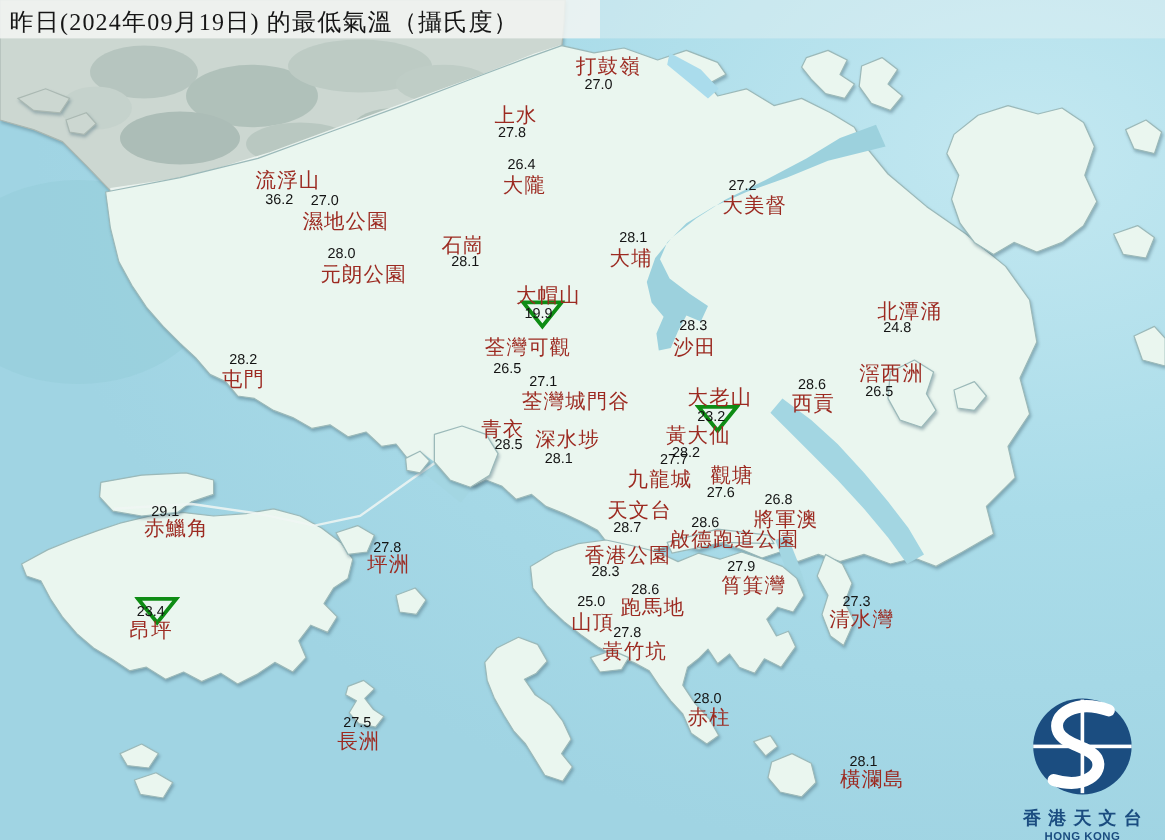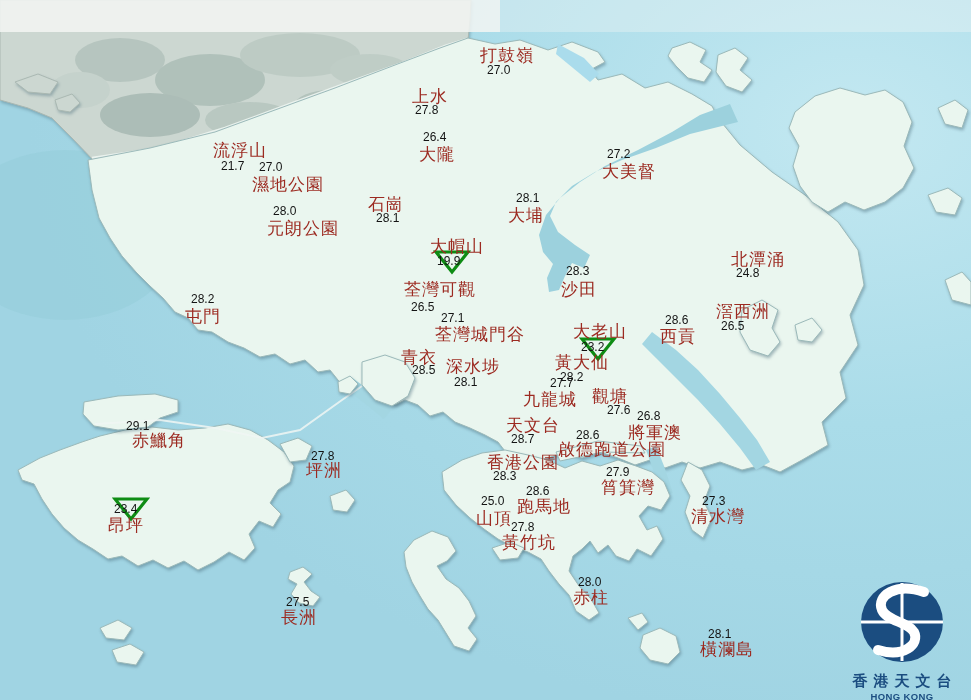--- a/index.html
+++ b/index.html
@@ -94,31 +94,32 @@
     <path class="land" d="M938,108 L955,100 L968,110 L962,128 L945,124 Z"></path>
     <path class="land" d="M928,195 L948,188 L962,198 L955,215 L936,212 Z"></path>
     <path class="land" d="M945,280 L962,272 L971,282 L971,305 L952,300 Z"></path>
     <path class="land" d="M742,310 L762,300 L778,310 L772,328 L780,342 L768,356 L750,350 L740,332 Z"></path>
     <path class="land" d="M795,325 L812,318 L822,330 L812,342 L798,340 Z"></path>
 
     <rect x="0" y="0" width="500" height="32" fill="#f3f6f3" opacity="0.85"></rect>
     <rect x="500" y="0" width="471" height="32" fill="#eef5f5" opacity="0.4"></rect>
   </svg>
 
+  <div class="map-title">昨日(2024年09月19日) 的最低氣溫（攝氏度）</div>
 
   <div id="stations">
       <div class="sval" style="left: 487px; top: 64px;">27.0</div>
       <div class="sname" style="left: 480px; top: 47px;">打鼓嶺</div>
       <div class="sval" style="left: 415px; top: 104px;">27.8</div>
       <div class="sname" style="left: 412px; top: 88px;">上水</div>
       <div class="sval" style="left: 423px; top: 131px;">26.4</div>
       <div class="sname" style="left: 419px; top: 146px;">大隴</div>
       <div class="sval" style="left: 607px; top: 148px;">27.2</div>
       <div class="sname" style="left: 602px; top: 163px;">大美督</div>
-      <div class="sval" style="left: 221px; top: 160px;">21.7</div>
+      <div class="sval" style="left: 221px; top: 160px;">36.2</div>
       <div class="sname" style="left: 213px; top: 142px;">流浮山</div>
       <div class="sval" style="left: 259px; top: 161px;">27.0</div>
       <div class="sname" style="left: 252px; top: 176px;">濕地公園</div>
       <div class="sval" style="left: 273px; top: 205px;">28.0</div>
       <div class="sname" style="left: 267px; top: 220px;">元朗公園</div>
       <div class="sval" style="left: 376px; top: 212px;">28.1</div>
       <div class="sname" style="left: 368px; top: 196px;">石崗</div>
       <div class="sval" style="left: 516px; top: 192px;">28.1</div>
       <div class="sname" style="left: 508px; top: 207px;">大埔</div>
       <div class="marker" style="left: 433px; top: 249px;"><svg width="38" height="26" viewBox="0 0 38 26">
@@ -146,30 +147,30 @@
       <div class="sval" style="left: 581px; top: 341px;">23.2</div>
       <div class="sname" style="left: 573px; top: 323px;">大老山</div>
       <div class="sval" style="left: 412px; top: 364px;">28.5</div>
       <div class="sname" style="left: 401px; top: 349px;">青衣</div>
       <div class="sval" style="left: 454px; top: 376px;">28.1</div>
       <div class="sname" style="left: 446px; top: 358px;">深水埗</div>
       <div class="sval" style="left: 560px; top: 371px;">28.2</div>
       <div class="sname" style="left: 555px; top: 354px;">黃大仙</div>
       <div class="sval" style="left: 530px; top: 377px; margin-left: 20px;">27.7</div>
       <div class="sname" style="left: 523px; top: 391px;">九龍城</div>
-      <div class="sval" style="left: 607px; top: 404px;">27.6</div>
+      <div class="sval" style="left: 589px; top: 404px;">27.6</div>
       <div class="sname" style="left: 592px; top: 388px;">觀塘</div>
       <div class="sval" style="left: 637px; top: 410px;">26.8</div>
       <div class="sname" style="left: 628px; top: 424px;">將軍澳</div>
       <div class="sval" style="left: 511px; top: 433px;">28.7</div>
       <div class="sname" style="left: 506px; top: 417px;">天文台</div>
       <div class="sval" style="left: 576px; top: 429px;">28.6</div>
       <div class="sname" style="left: 558px; top: 441px;">啟德跑道公園</div>
       <div class="sval" style="left: 126px; top: 420px;">29.1</div>
-      <div class="sname" style="left: 132px; top: 432px;">赤鱲角</div>
+      <div class="sname" style="left: 120px; top: 432px;">赤鱲角</div>
       <div class="sval" style="left: 311px; top: 450px;">27.8</div>
       <div class="sname" style="left: 306px; top: 462px;">坪洲</div>
       <div class="sval" style="left: 493px; top: 470px;">28.3</div>
       <div class="sname" style="left: 487px; top: 454px;">香港公園</div>
       <div class="sval" style="left: 606px; top: 466px;">27.9</div>
       <div class="sname" style="left: 601px; top: 479px;">筲箕灣</div>
       <div class="sval" style="left: 526px; top: 485px;">28.6</div>
       <div class="sname" style="left: 517px; top: 498px;">跑馬地</div>
       <div class="sval" style="left: 481px; top: 495px;">25.0</div>
       <div class="sname" style="left: 476px; top: 510px;">山頂</div>

